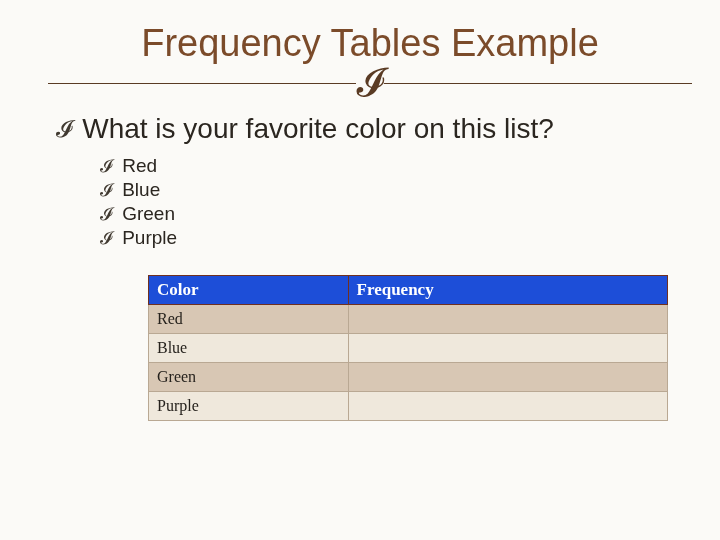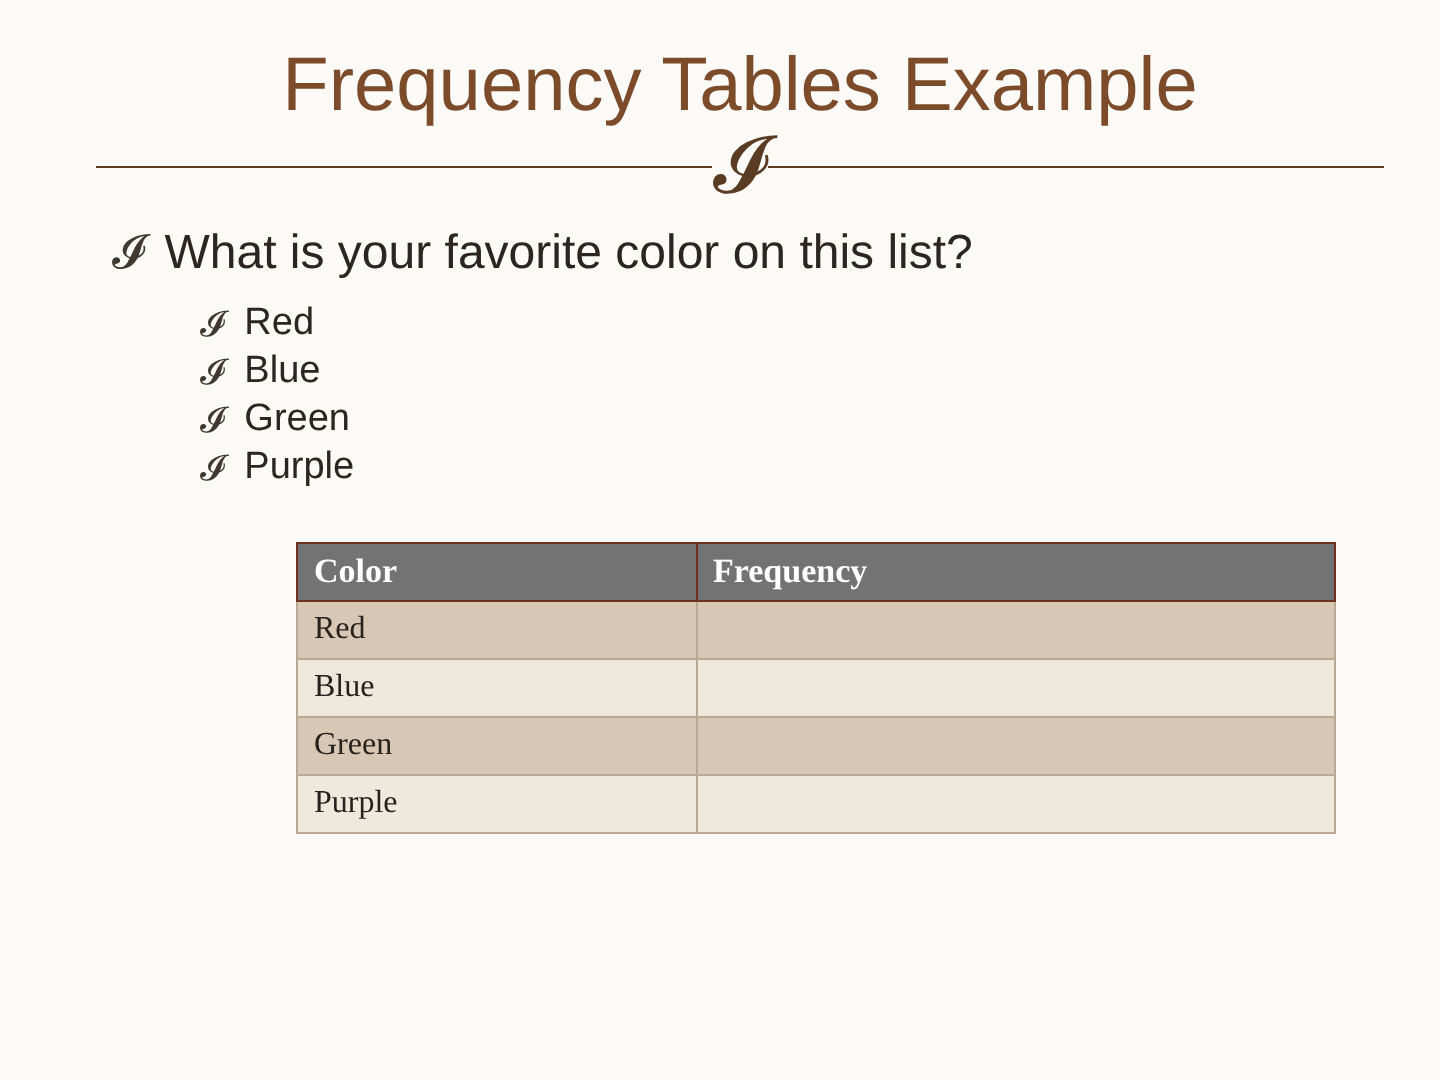--- a/index.html
+++ b/index.html
@@ -52,21 +52,21 @@
     margin: 4px 0 10px 0;
   }
   .bullet-row .ic {
     font-family: "Apple Chancery", "URW Chancery L", cursive;
     font-size: 24px;
     color: #403930;
     margin-right: 10px;
     line-height: 1;
   }
   .q {
-    font-size: 24px;
+    font-size: 28px;
     color: #2b2620;
   }
   .sublist {
     margin-left: 44px;
     margin-top: 6px;
   }
   .sub-row {
     display: flex;
     align-items: center;
     margin: 2px 0;
@@ -85,21 +85,21 @@
   .table-wrap {
     margin: 26px 0 0 92px;
     width: 520px;
   }
   table.freq {
     border-collapse: collapse;
     width: 100%;
     font-family: Georgia, 'Times New Roman', serif;
   }
   table.freq th {
-    background: #737373;
+    background: #1d4ed8;
     color: #fff;
     text-align: left;
     font-weight: 700;
     font-size: 17px;
     padding: 4px 8px;
     border: 1px solid #6f3020;
   }
   table.freq td {
     font-size: 16px;
     color: #26221d;

